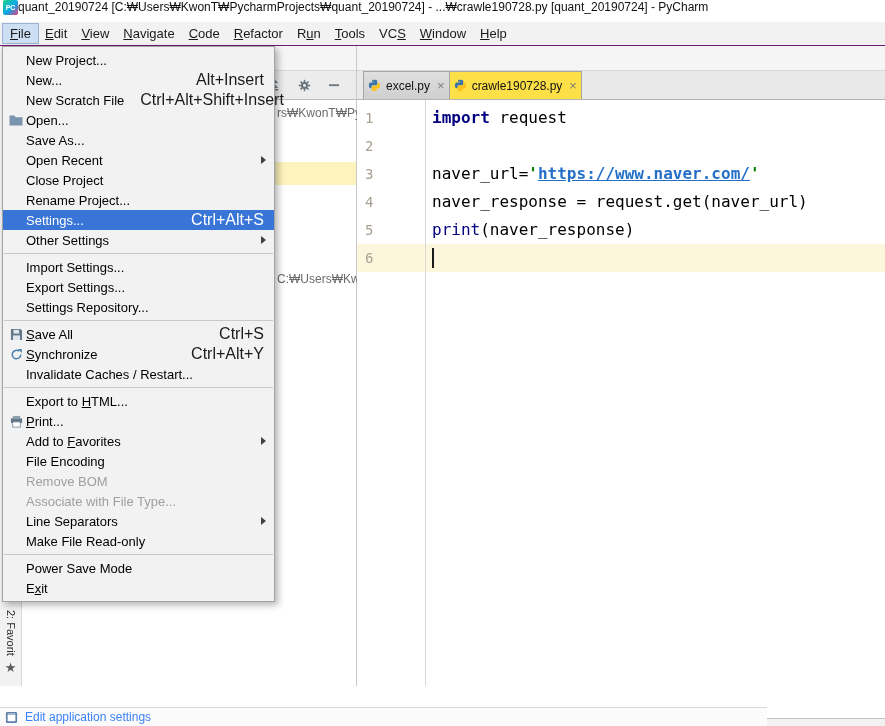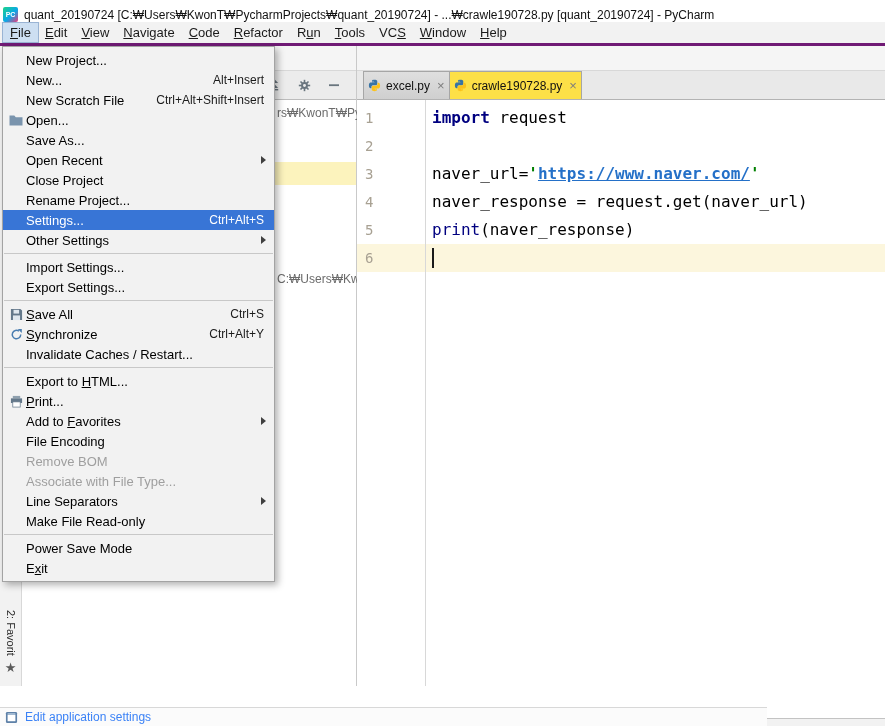--- a/index.html
+++ b/index.html
@@ -1,29 +1,29 @@
 <!DOCTYPE html>
 <html><head>
 <meta charset="utf-8">
 <style>
   html,body{margin:0;padding:0;background:#ffffff;}
   .window{position:relative;width:885px;height:726px;background:#fff;overflow:hidden;
           font-family:"Liberation Sans","DejaVu Sans",sans-serif;}
 
   
   .titlebar{position:absolute;left:0;top:0;width:100%;height:22px;background:#fff;
-            display:flex;align-items:flex-end;gap:6px;padding-left:3px;box-sizing:border-box;}
+            display:flex;align-items:flex-start;gap:0;padding-left:3px;box-sizing:border-box;}
   .app-icon{width:15px;height:15px;border-radius:2px;flex:none;
             background:linear-gradient(135deg,#1bd38a,#0aa7e8 55%,#ef3a7c);
             color:#fff;font-size:7px;font-weight:bold;display:flex;align-items:center;justify-content:center;}
   .title-text{font-size:12px;color:#111;white-space:nowrap;overflow:hidden;}
 
   
   .menubar{position:absolute;left:0;top:22px;width:100%;height:24px;background:#f2f2f2;
-           border-bottom:3px solid #701a75;box-sizing:border-box;display:flex;align-items:center;
+           border-bottom:1px solid #701a75;box-sizing:border-box;display:flex;align-items:center;
            padding-left:3px;font-size:13px;color:#1a1a1a;}
   .mb-item{padding:2px 7px;white-space:nowrap;}
   .mb-item.active{background:#cddff2;outline:1px solid #9ab4d4;}
 
   
   .left-stripe{position:absolute;left:0;top:46px;width:22px;height:640px;background:#f2f2f2;
                border-right:1px solid #d8d8d8;box-sizing:border-box;}
   .stripe-btn{position:absolute;left:0;bottom:12px;width:100%;display:flex;flex-direction:column;
               align-items:center;gap:5px;}
   .stripe-label{writing-mode:vertical-rl;font-size:11px;color:#2b2b2b;white-space:nowrap;}
@@ -68,21 +68,21 @@
   .tok-plain{color:#000;}
 
   
   .file-menu{position:absolute;left:2px;top:46px;width:273px;background:#f2f2f2;
              border:1px solid #a3a3a3;box-shadow:3px 3px 7px rgba(0,0,0,.3);padding:3px 0;
              z-index:30;box-sizing:border-box;}
   .menu-item{height:20px;display:flex;align-items:center;position:relative;padding-right:10px;}
   .mi-icon{width:20px;margin-left:3px;flex:none;display:flex;align-items:center;justify-content:center;}
   .mi-icon svg{display:block;}
   .mi-label{font-size:13px;color:#000000;white-space:nowrap;}
-  .mi-shortcut{margin-left:auto;font-size:12px;color:#1b1b1b;padding-left:16px;white-space:nowrap;}
+  .mi-shortcut{margin-left:auto;font-size:16px;color:#1b1b1b;padding-left:16px;white-space:nowrap;}
   .menu-item.selected{background:#3875d6;}
   .menu-item.selected .mi-label,.menu-item.selected .mi-shortcut{color:#fff;}
   .menu-item.disabled .mi-label{color:#9f9f9f;}
   .mi-arrow{position:absolute;right:8px;top:6px;width:0;height:0;
             border-left:5px solid #404040;border-top:4px solid transparent;border-bottom:4px solid transparent;}
   .menu-sep{border-top:1px solid #c8c8c8;margin:3px 1px;}
 
   
   .tw-bar{position:absolute;left:0;top:686px;width:885px;height:21px;background:#f2f2f2;
           border-top:1px solid #c3c3c3;box-sizing:border-box;display:flex;align-items:center;
@@ -255,20 +255,24 @@
       </div>
       <div class="menu-sep"></div>
       <div class="menu-item">
         <span class="mi-icon"></span>
         <span class="mi-label">Import Settings...</span>
       </div>
       <div class="menu-item">
         <span class="mi-icon"></span>
         <span class="mi-label">Export Settings...</span>
       </div>
+      <div class="menu-item">
+        <span class="mi-icon"></span>
+        <span class="mi-label">Settings Repository...</span>
+      </div>
       <div class="menu-sep"></div>
       <div class="menu-item">
         <span class="mi-icon">
           <svg width="13" height="13" viewBox="0 0 14 14">
             <path fill="#64788a" d="M1 1h10.2L13 2.8V13H1z"></path>
             <rect x="3.2" y="8" width="7.6" height="5" fill="#dfe7ee"></rect>
             <rect x="3.8" y="2" width="6" height="4" fill="#dfe7ee"></rect>
           </svg>
         </span>
         <span class="mi-label"><u>S</u>ave All</span>

